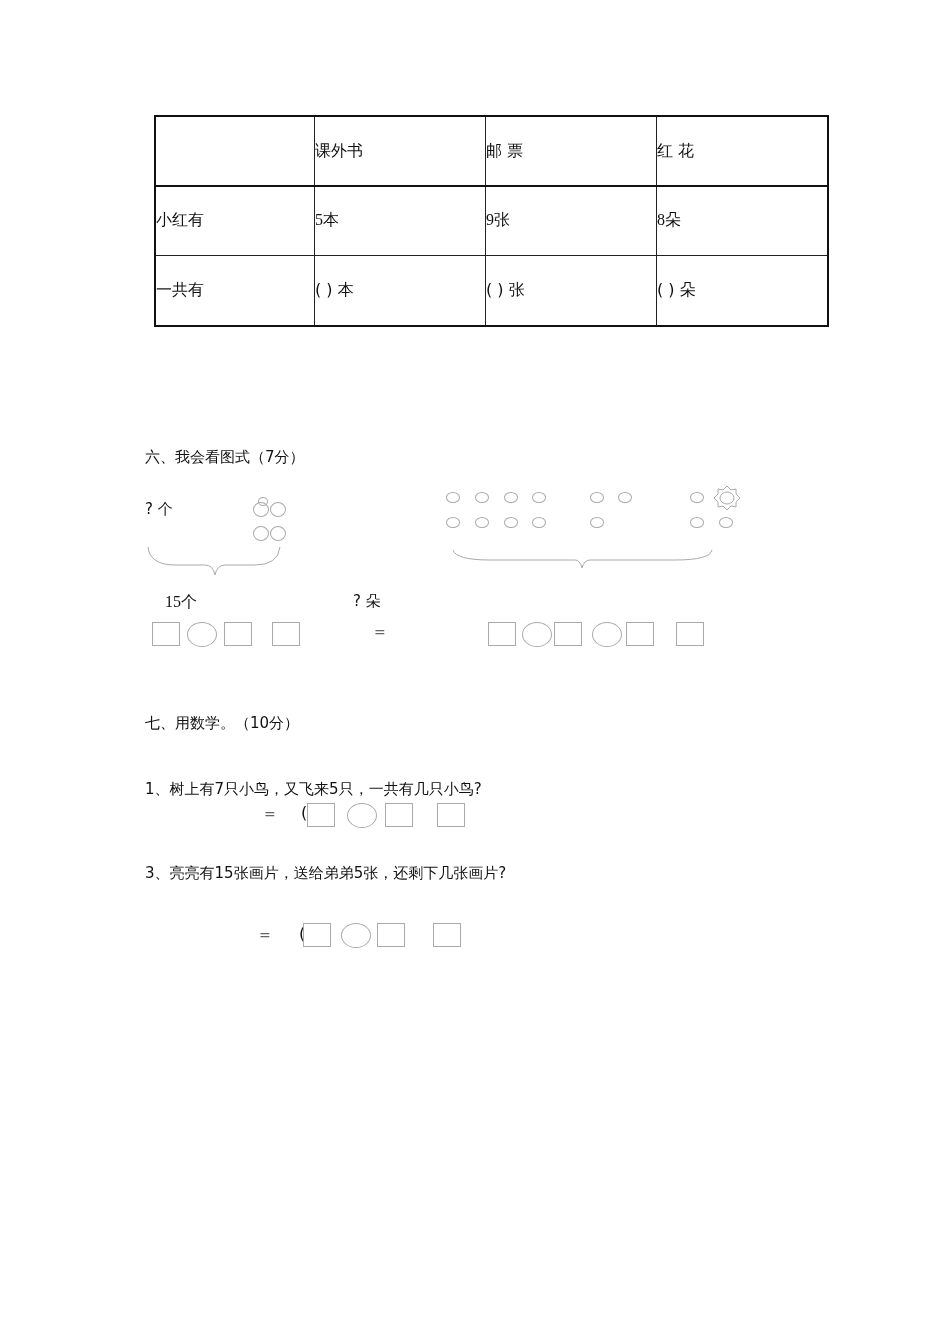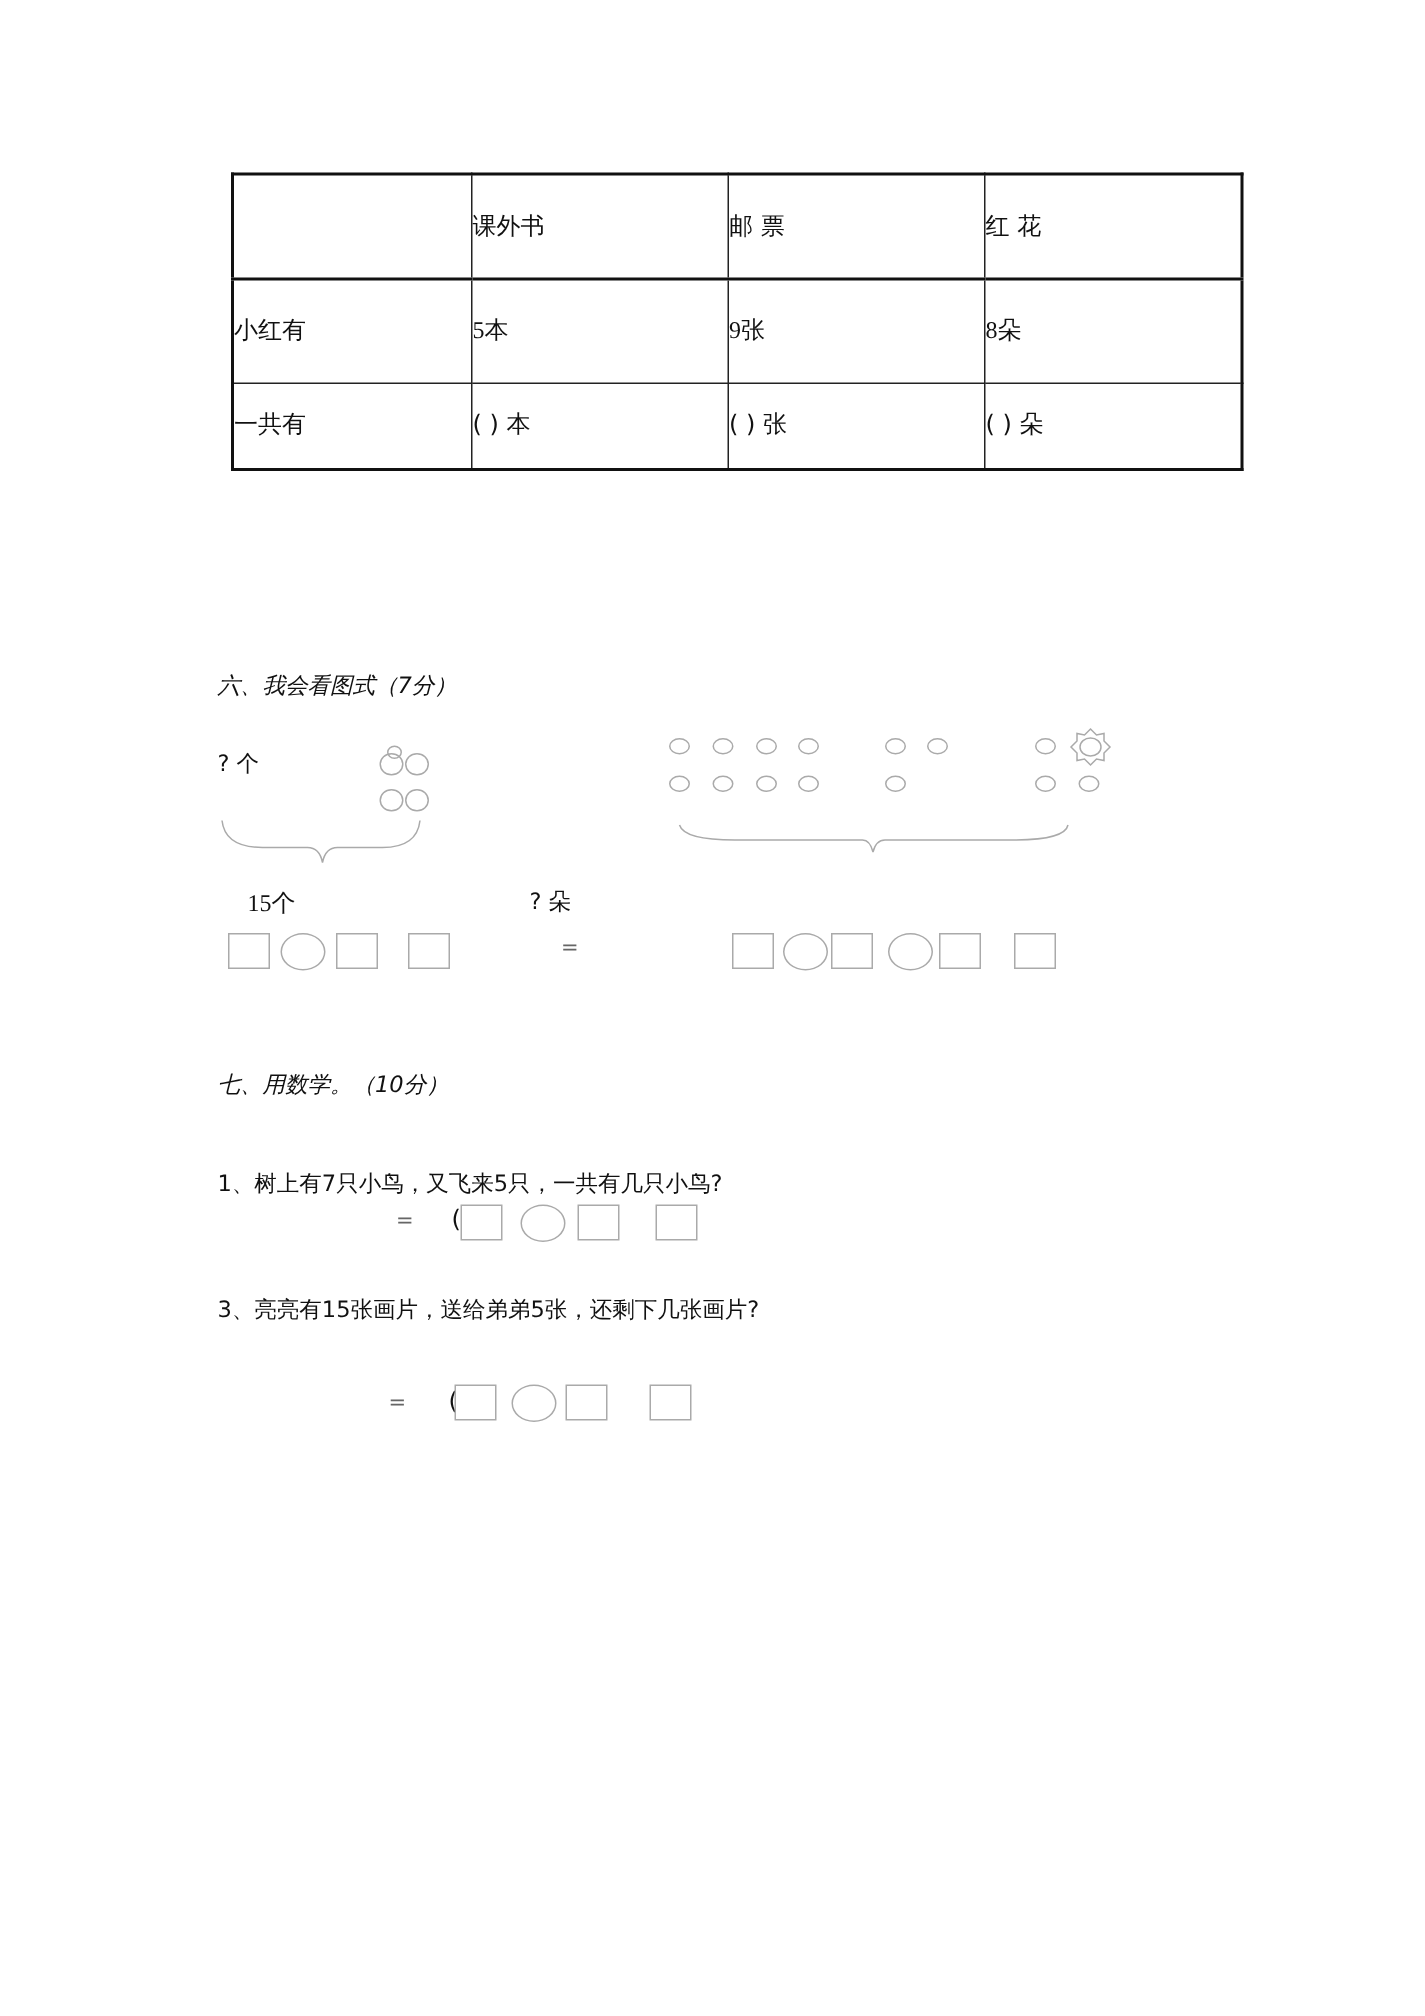--- a/index.html
+++ b/index.html
@@ -5,21 +5,21 @@
   html, body { margin:0; padding:0; background:#fff; }
   body { width:950px; height:1344px; position:relative; overflow:hidden;
          font-family:"DejaVu Sans", sans-serif; color:#111; }
   .abs { position:absolute; }
   table.grid { position:absolute; left:154px; top:115px; border-collapse:collapse;
                border:2.5px solid #111; }
   table.grid td { border:1.5px solid #222; vertical-align:middle;
                   font-size:16px; padding:0; }
   table.grid tr.hdr td { border-bottom:2.5px solid #111; }
   .num { font-family:"Liberation Serif", serif; font-size:16px; }
-  .heading { font-size:15px;font-style:italic; }
+  .heading { font-size:15px; }
   .q { font-size:15px; }
   .box { position:absolute; width:28px; height:24px; border:1px solid #aaa; box-sizing:border-box; }
   .oval { position:absolute; width:30px; height:25px; border:1px solid #aaa; border-radius:50%; box-sizing:border-box; }
   .dot { position:absolute; width:14px; height:11px; border:1px solid #aaa; border-radius:50%; box-sizing:border-box; }
   .eq { position:absolute; font-size:14px; color:#666; }
 </style>
 </head>
 <body>
 
 <table class="grid">
@@ -29,21 +29,21 @@
     <td style="width:170px">课外书</td>
     <td style="width:170px">邮 票</td>
     <td style="width:170px">红 花</td>
   </tr>
   <tr style="height:69px">
     <td>小红有</td>
     <td class="num">5本</td>
     <td class="num">9张</td>
     <td class="num">8朵</td>
   </tr>
-  <tr style="height:58px">
+  <tr style="height:71px">
     <td>一共有</td>
     <td>(  )  本</td>
     <td>(  ) 张</td>
     <td>(  ) 朵</td>
   </tr>
 </tbody>
   </table>
 
 <div class="abs heading" style="left:145px;top:448px">六、我会看图式（7分）</div>
 <div class="abs q" style="left:145px;top:500px">? 个</div>

